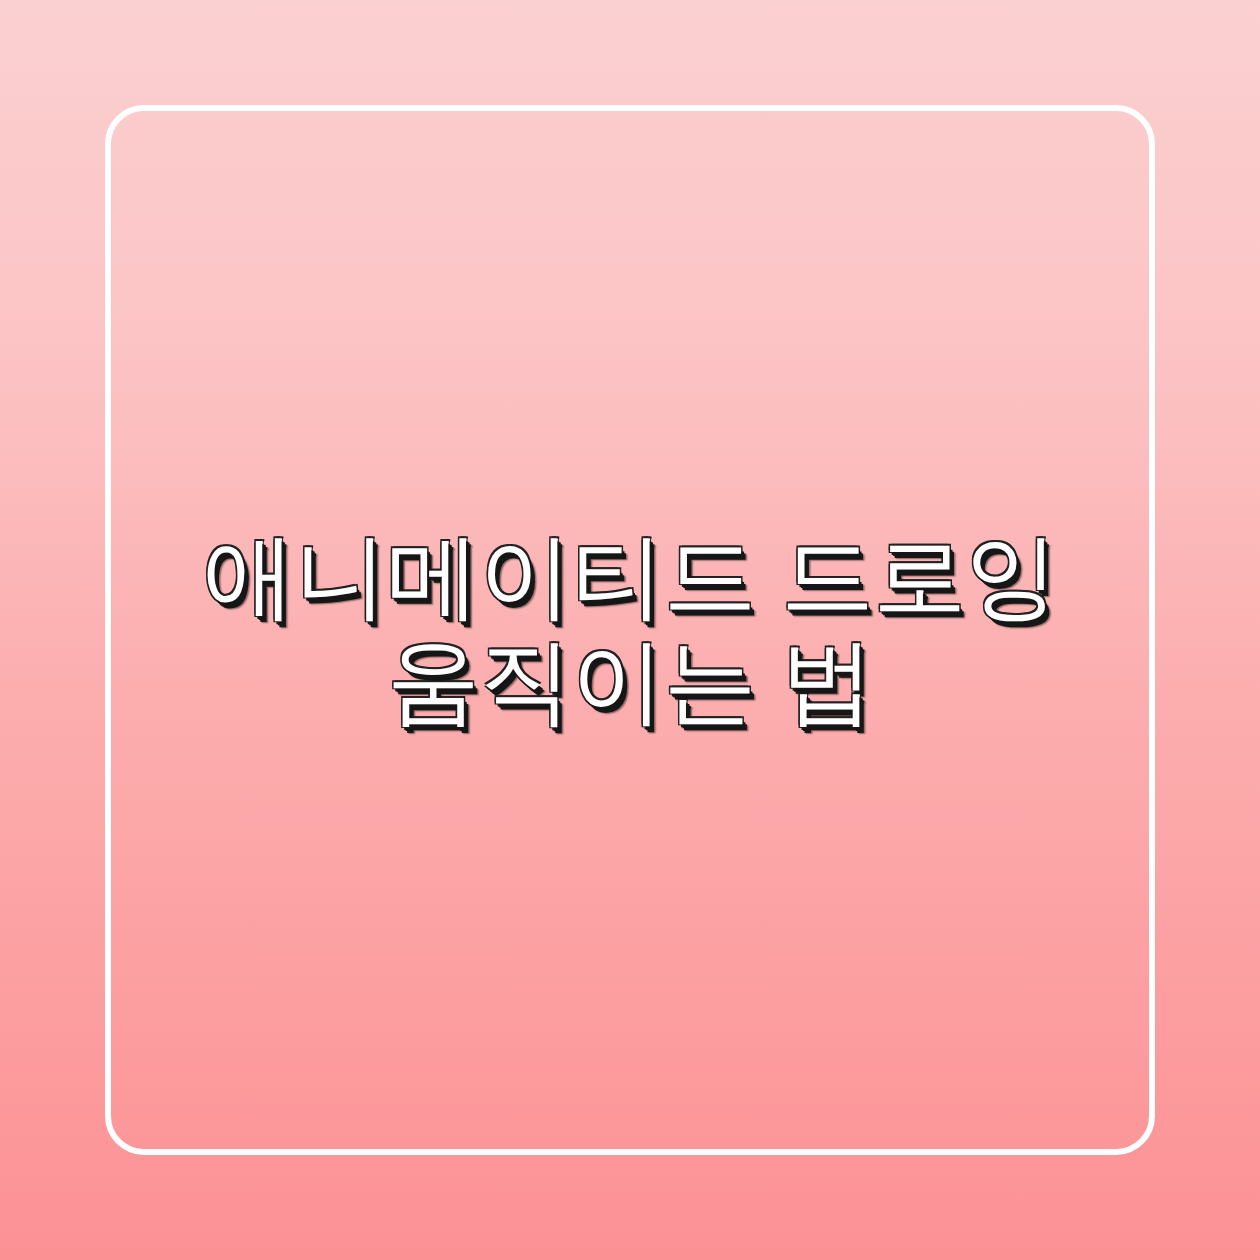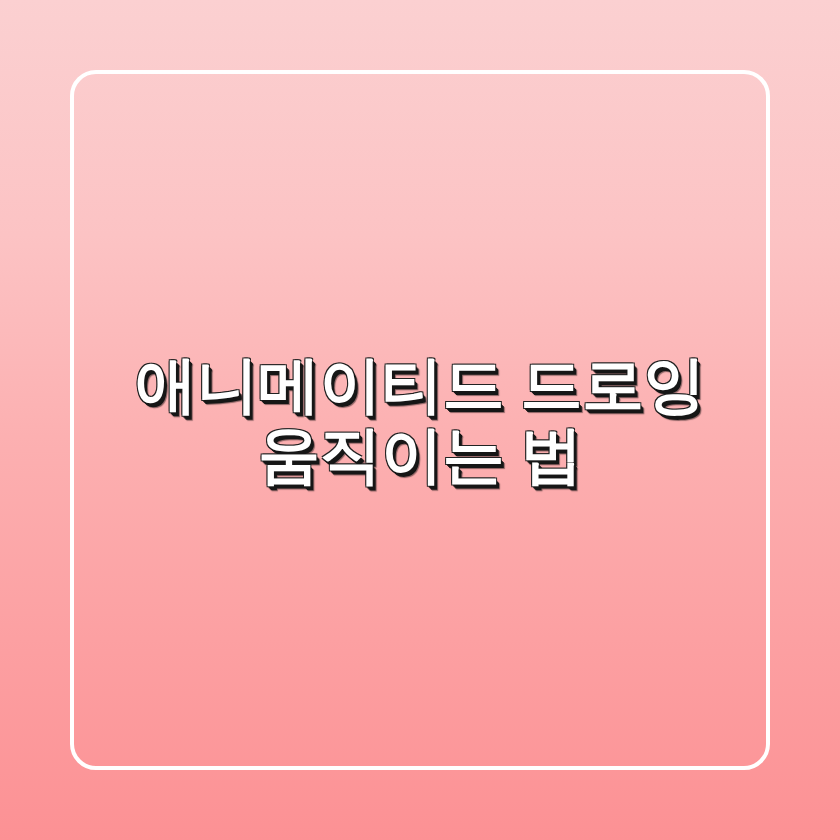--- a/index.html
+++ b/index.html
@@ -54,21 +54,21 @@
     justify-content: center;
     gap: 0;
   }
 
   .title-line {
     display: block;
     width: 100%;
     text-align: center;
     color: #ffffff;
     font-family: "Liberation Sans", "DejaVu Sans", sans-serif;
-    font-weight: 700;
+    font-weight: 400;
     font-size: 62px;
     line-height: 70px;
     letter-spacing: -0.5px;
     white-space: nowrap;
     text-shadow:
        3px  4px 0 #161616,
        2px  3px 0 #161616,
        1px  2px 0 #1c1c1c,
       -1px -1px 0 #222222,
        1px -1px 0 #222222,

